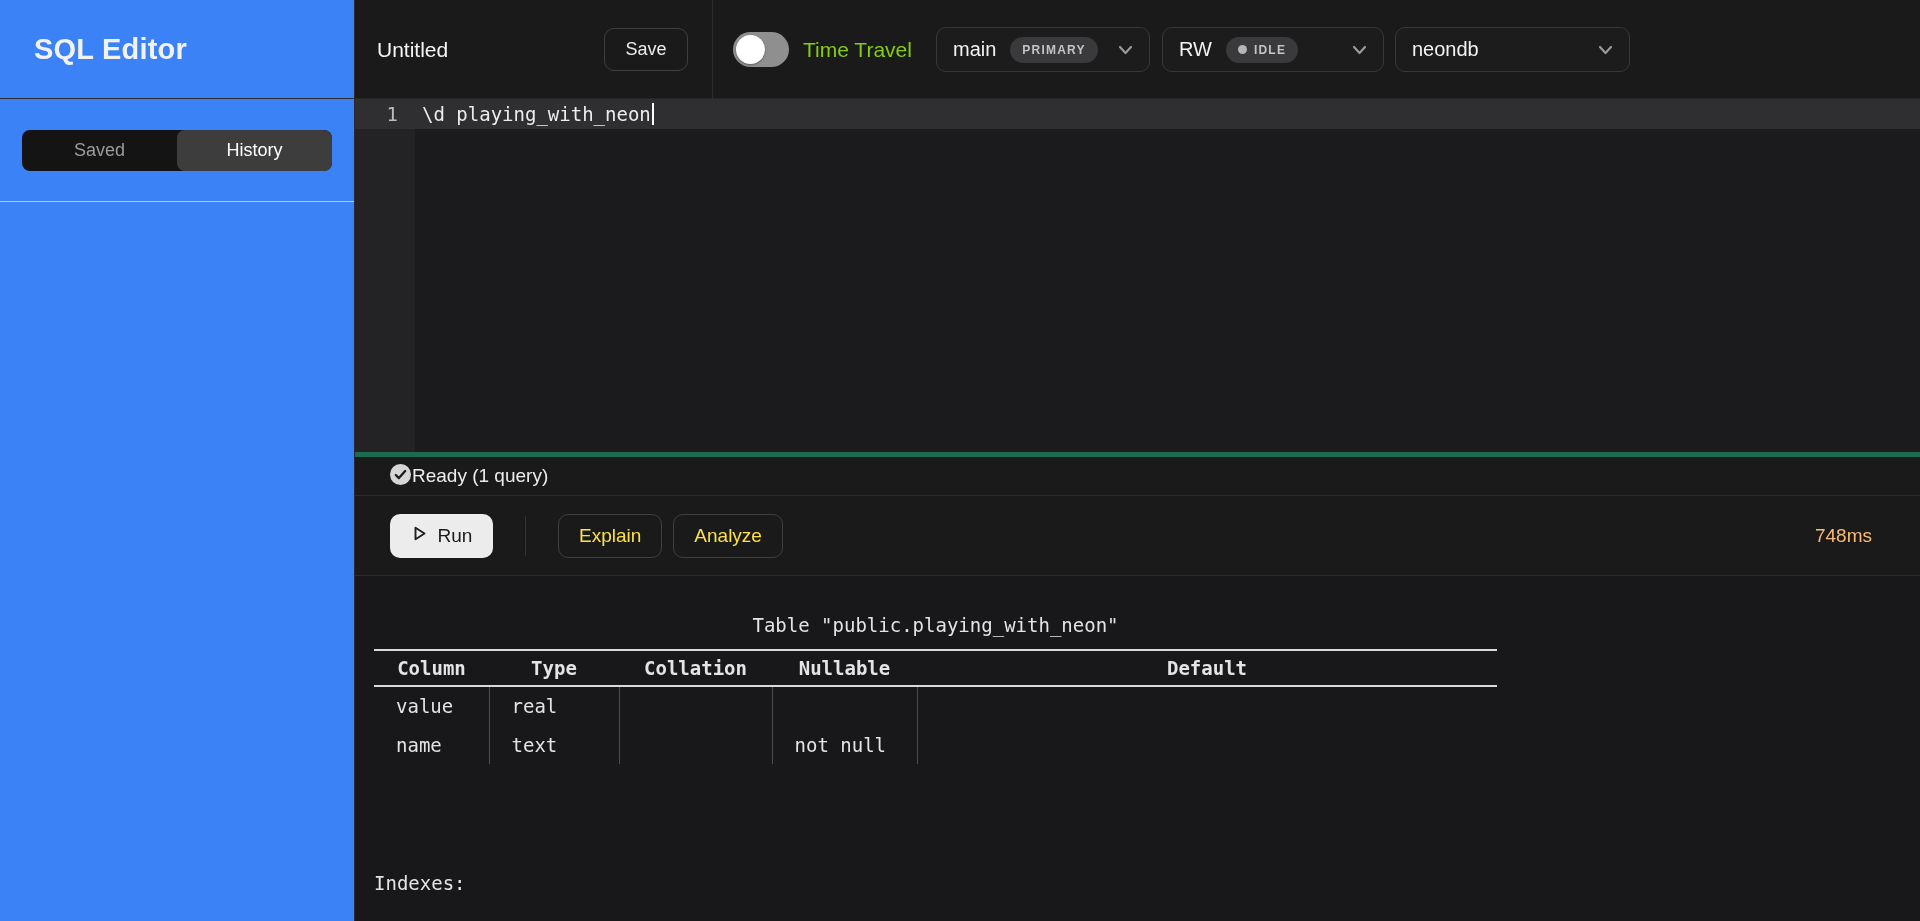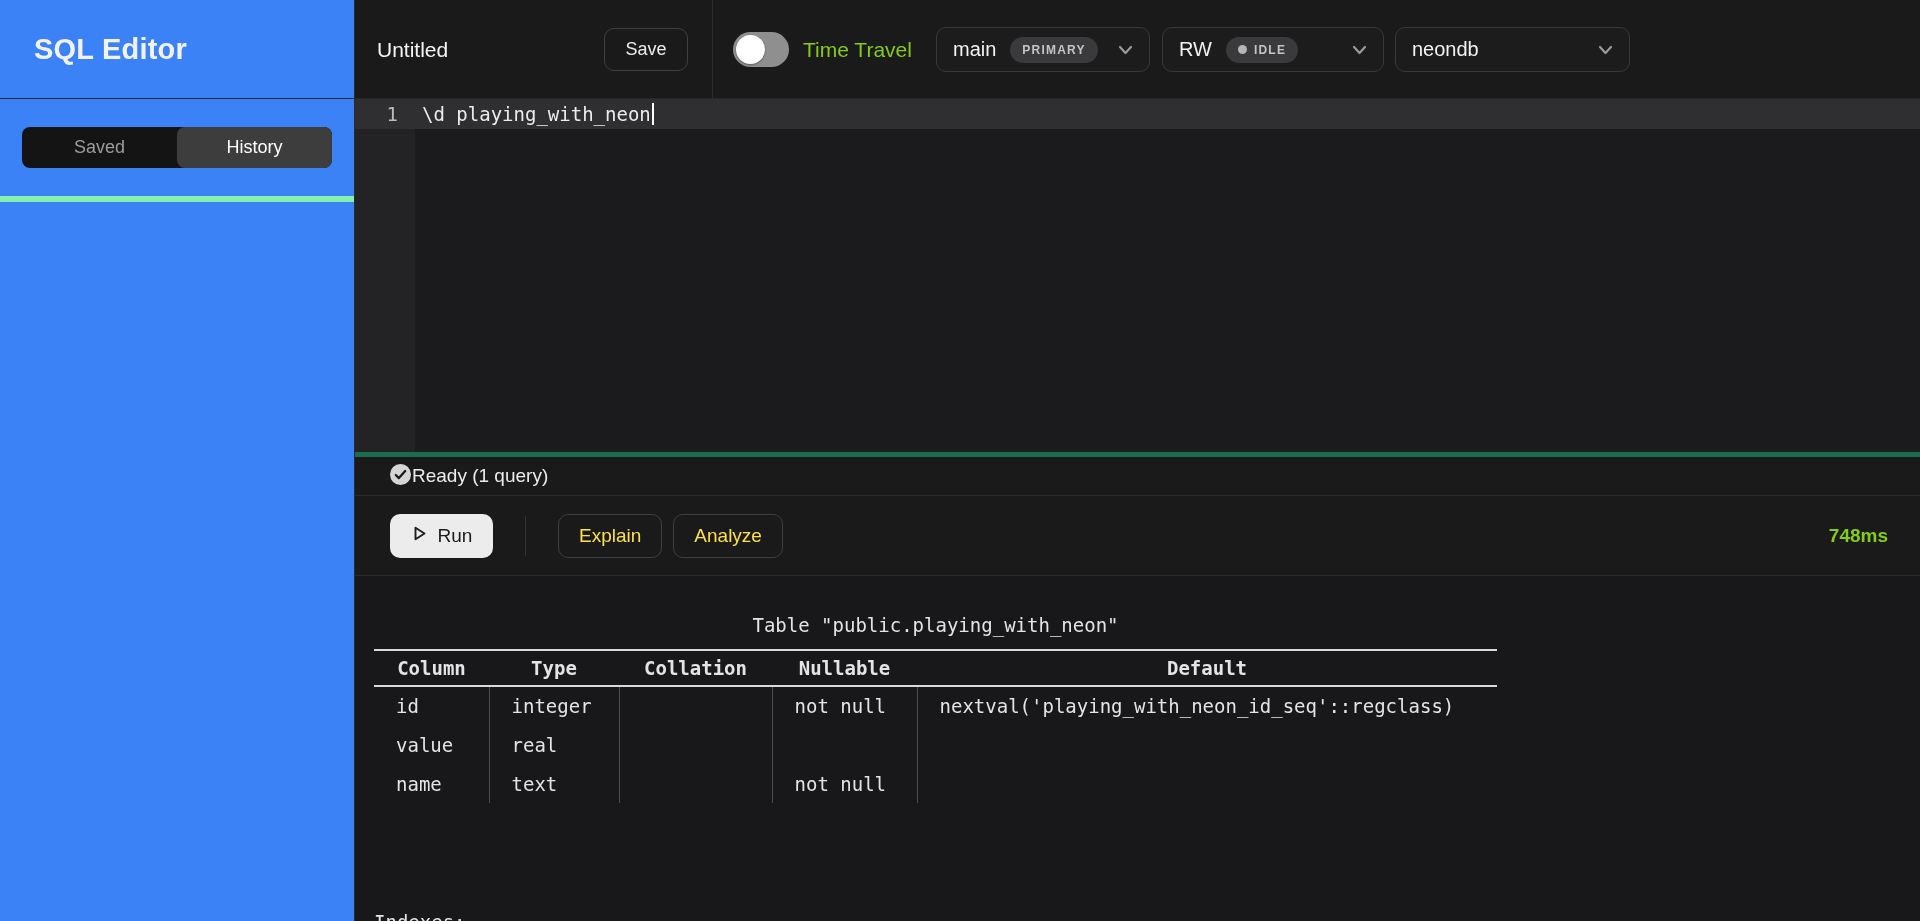--- a/index.html
+++ b/index.html
@@ -10,21 +10,21 @@
     background:#1a1a1a;
     color:#ececec;
     font-family:"Liberation Sans", sans-serif;
     overflow:hidden;
     position:relative;
   }
   
   .sidebar { width:355px; flex:0 0 355px; border-right:1px solid #2b2b2b; background:#3b82f6; display:flex; flex-direction:column; }
   .sidebar-header { height:99px; border-bottom:1px solid #2b2b2b; display:flex; align-items:center; padding-left:34px; }
   .sidebar-header h1 { font-size:29px; font-weight:700; color:#f2f2f2; letter-spacing:0.2px; }
-  .sidebar-tabs { height:103px; border-bottom:6px solid #86efac; display:flex; align-items:center; padding:0 22px; }
+  .sidebar-tabs { height:103px; border-bottom:1px solid #86efac; display:flex; align-items:center; padding:0 22px; }
   .seg { width:100%; height:41px; background:#141414; border-radius:8px; display:flex; overflow:hidden; }
   .seg-item { flex:1; display:flex; align-items:center; justify-content:center; font-size:18px; color:#9c9c9c; cursor:pointer; border-radius:8px; }
   .seg-item.active { background:#3d3d3d; color:#ffffff; }
   .sidebar-body { flex:1; }
 
   
   .main { flex:1; display:flex; flex-direction:column; min-width:0; }
 
   
   .topbar { height:99px; flex:0 0 99px; position:relative; background:#1a1a1a; border-bottom:1px solid #262626; }
@@ -57,21 +57,21 @@
   
   .status-row { height:39px; flex:0 0 39px; background:#1a1a1a; border-bottom:1px solid #2b2b2b; display:flex; align-items:center; padding-left:34px; }
   .status-row .txt { font-size:19px; color:#ececec; }
 
   
   .actions-row { height:80px; flex:0 0 80px; background:#1a1a1a; border-bottom:1px solid #2b2b2b; display:flex; align-items:center; padding-left:35px; }
   .run-btn { width:103px; height:44px; background:#ececec; border:none; border-radius:10px; display:flex; align-items:center; justify-content:center; gap:10px; font-family:inherit; font-size:19px; font-weight:500; color:#1b1b1b; cursor:pointer; }
   .act-sep { width:1px; height:40px; background:#333333; margin:0 32px; }
   .ghost-btn { height:44px; padding:0 20px; background:transparent; border:1px solid #3f3f3f; border-radius:10px; color:#fde047; font-family:inherit; font-size:19px; display:flex; align-items:center; justify-content:center; cursor:pointer; }
   .ghost-btn + .ghost-btn { margin-left:11px; }
-  .duration { margin-left:auto; margin-right:32px; font-size:19px; color:#84cc16;font-weight:bold; }
+  .duration { margin-left:auto; margin-right:48px; font-size:19px; color:#fdba74; }
 
   
   .results { flex:1; background:#18181a; padding:38px 0 0 19px; font-family:"DejaVu Sans Mono", monospace; font-size:19px; color:#e4e4e4; overflow:hidden; }
   .rt-title { width:1123px; text-align:center; margin-bottom:13px; white-space:pre; }
   table.rt { width:1123px; border-collapse:collapse; table-layout:fixed; }
   table.rt th { height:36px; font-weight:700; text-align:center; border-top:2px solid #d9d9d9; border-bottom:2px solid #d9d9d9; font-size:19px; }
   table.rt td { height:39px; padding:0 0 0 22px; white-space:pre; overflow:hidden; vertical-align:middle; }
   table.rt td + td { border-left:1px solid #4d4d4d; }
   .indexes { margin-top:27px; line-height:37px; white-space:pre; }
 </style>
@@ -192,27 +192,20 @@
           <tr>
             <th>Column</th>
             <th>Type</th>
             <th>Collation</th>
             <th>Nullable</th>
             <th>Default</th>
           </tr>
         </thead>
         <tbody>
           <tr>
-            <td>id</td>
-            <td>integer</td>
-            <td></td>
-            <td>not null</td>
-            <td>nextval('playing_with_neon_id_seq'::regclass)</td>
-          </tr>
-          <tr>
             <td>value</td>
             <td>real</td>
             <td></td>
             <td></td>
             <td></td>
           </tr>
           <tr>
             <td>name</td>
             <td>text</td>
             <td></td>

